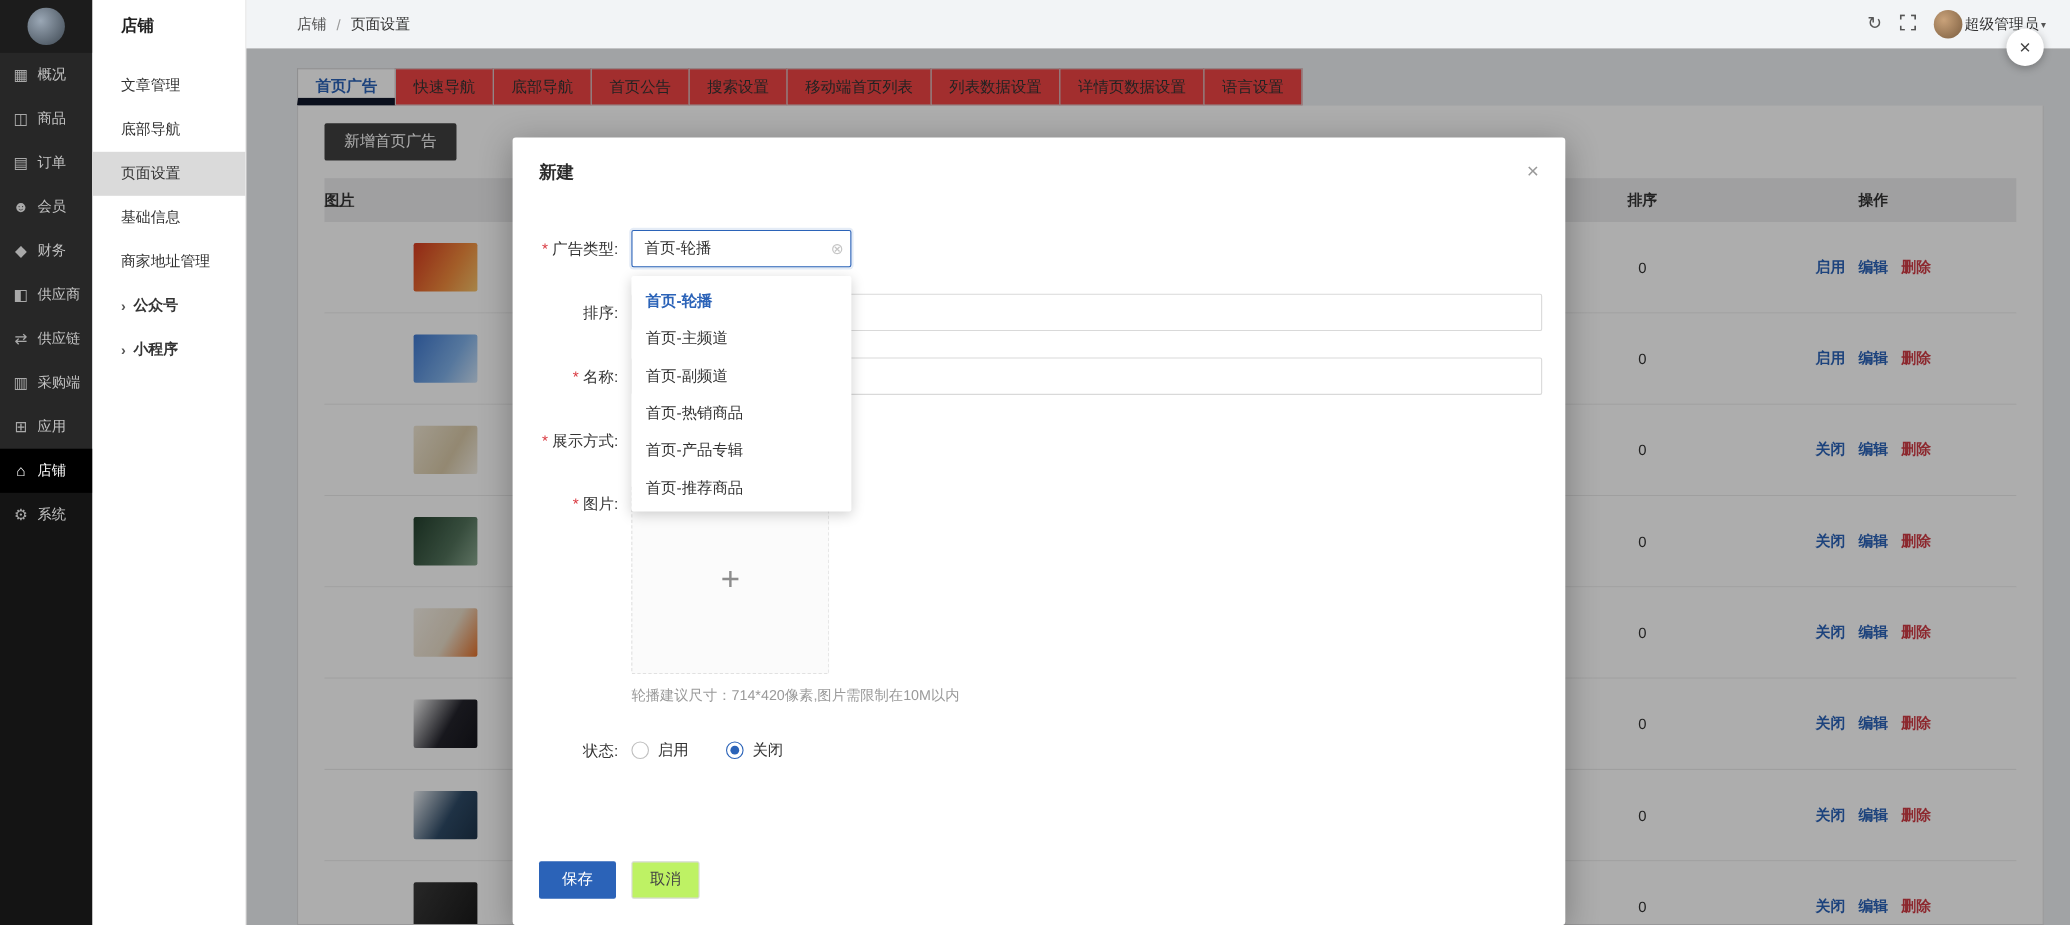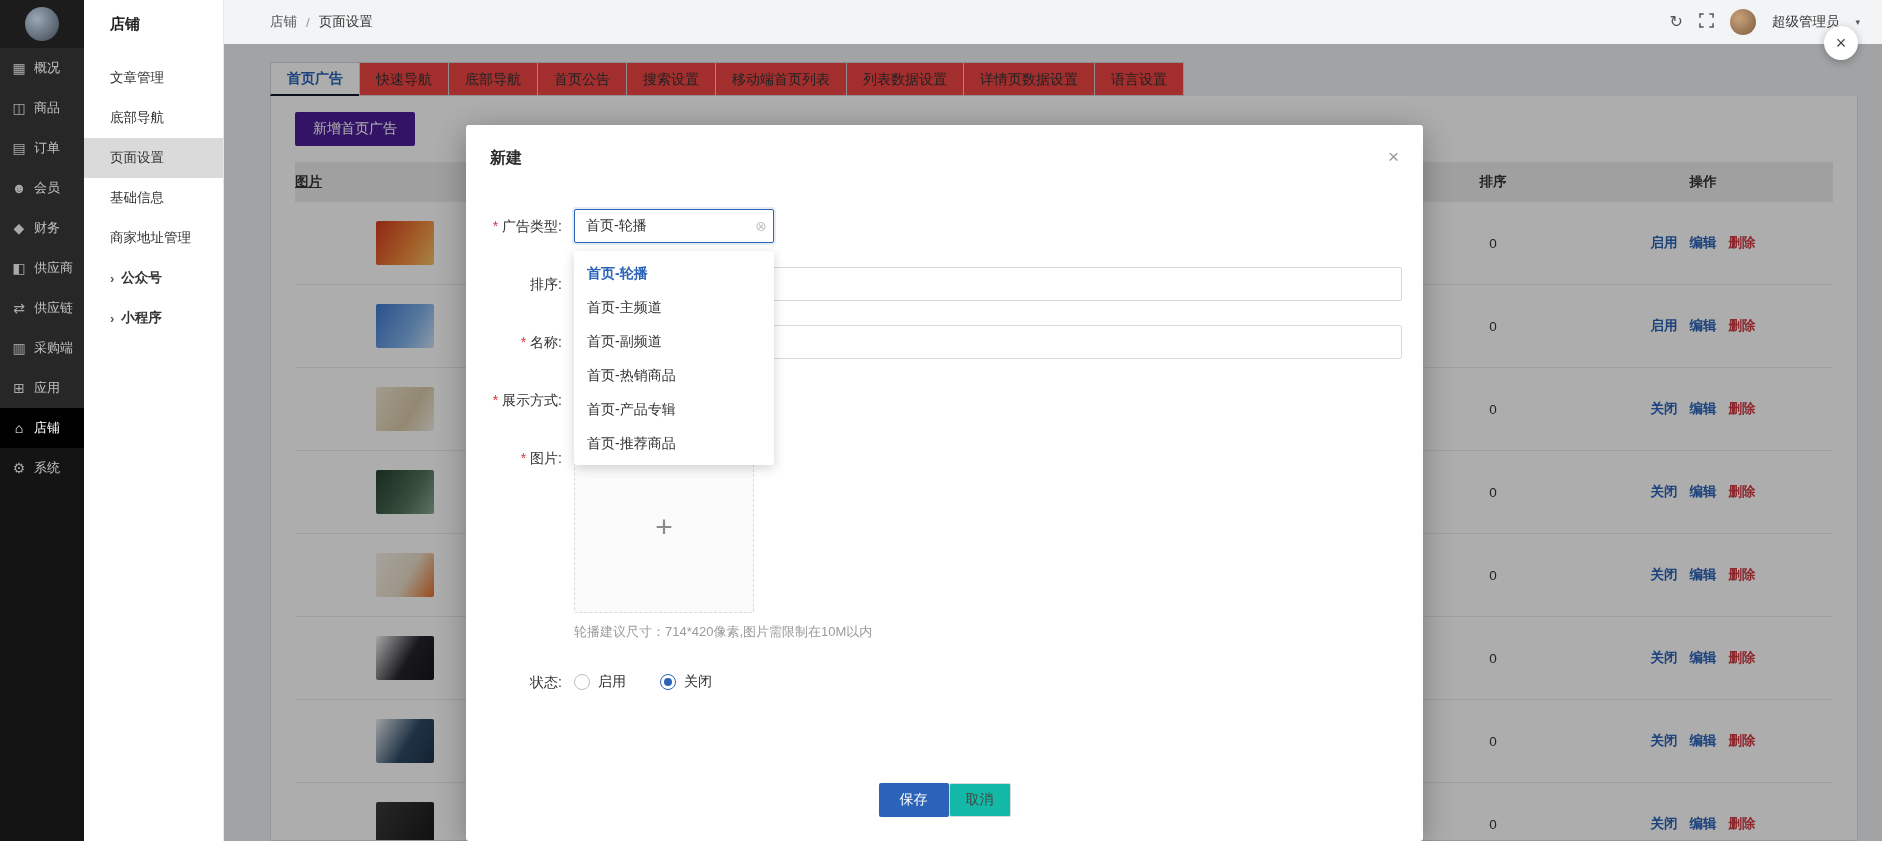--- a/index.html
+++ b/index.html
@@ -28,29 +28,29 @@
   .ssb-item.group { font-weight:700; }
 
   
   .main { flex:1; display:flex; flex-direction:column; min-width:0; position:relative; }
   .topbar { height:44px; flex-shrink:0; display:flex; align-items:center; padding:0 22px 0 46px; background:#f2f4f6; font-size:13.5px; color:#555555; }
   .bc-sep { margin:0 9px; color:#999999; }
   .bc-current { color:#333333; }
   .topbar-right { margin-left:auto; display:flex; align-items:center; gap:16px; }
   .icon-btn { font-size:16px; color:#555555; line-height:1; cursor:default; }
   .tb-avatar { width:26px; height:26px; border-radius:50%; background:radial-gradient(circle at 35% 35%, #c9a27a, #7a5c3e); }
-  .tb-user { display:flex; align-items:center; gap:16px; color:#333333; font-size:13.5px; }
+  .tb-user { display:flex; align-items:center; gap:2px; color:#333333; font-size:13.5px; }
   .caret { font-size:9px; color:#555555; }
 
   .content { flex:1; position:relative; padding:18px 24px 0 46px; display:flex; flex-direction:column; min-height:0; }
   .tabs { display:flex; }
   .tab { height:34px; line-height:32px; padding:0 16px; background:#ef4444; border:1px solid #d4d4d6; margin-right:-1px; font-size:14px; color:#333333; white-space:nowrap; cursor:default; }
-  .tab.active { background:#ffffff; color:#2b63b8; font-weight:700; border-bottom:2px solid #0f172a; line-height:30px; }
+  .tab.active { background:#ffffff; color:#2b63b8; font-weight:700; border-bottom:7px solid #0f172a; line-height:30px; }
   .card { background:#ffffff; flex:1; padding:16px 24px 0; overflow:hidden; border:1px solid #e2e2e4; border-top:none; }
-  .add-btn { height:34px; padding:0 18px; background:#4c1d95; color:#ffffff; border:none; border-radius:2px; font-size:14px; cursor:default; }
+  .add-btn { height:34px; padding:0 18px; background:#404040; color:#ffffff; border:none; border-radius:2px; font-size:14px; cursor:default; }
 
   .table { margin-top:16px; }
   .thead { display:flex; align-items:center; background:#ececee; height:40px; font-size:13.5px; color:#333333; font-weight:700; }
   .col-img { width:220px; text-align:left; flex-shrink:0;text-decoration:underline; }
   .col-mid { flex:1; }
   .col-sort { width:160px; text-align:center; flex-shrink:0; }
   .col-ops { width:260px; text-align:center; flex-shrink:0; }
   .trow { display:flex; align-items:center; height:83px; border-bottom:1px solid #ebebeb; background:#ffffff; font-size:13.5px; color:#333333; }
   .pimg { width:58px; height:44px; border-radius:2px; margin:0 auto; }
   .ops { display:flex; gap:12px; justify-content:center; font-weight:700; }
@@ -76,23 +76,23 @@
   .dd-opt.selected { color:#2b63b8; font-weight:700; }
   .tinput { height:34px; width:828px; border:1px solid #d9d9d9; border-radius:2px; background:#ffffff; font-size:14px; color:#333; padding:0 10px; outline:none; }
   .upload-wrap { }
   .upload { width:180px; height:172px; border:1px dashed #d9d9d9; border-radius:2px; background:#fbfbfb; display:flex; align-items:center; justify-content:center; font-size:30px; color:#8c8c8c; cursor:default; }
   .hint { margin-top:10px; font-size:13px; color:#9a9a9a; }
   .radio-group { display:flex; align-items:center; gap:34px; height:34px; }
   .radio-item { display:flex; align-items:center; gap:8px; font-size:14px; color:#333333; cursor:default; }
   .rdot { width:16px; height:16px; border:1px solid #bfbfbf; border-radius:50%; background:#ffffff; position:relative; flex-shrink:0; }
   .rdot.checked { border-color:#2b63b8; }
   .rdot.checked::after { content:""; position:absolute; inset:3px; border-radius:50%; background:#2b63b8; }
-  .modal-footer { padding:0 24px 24px; display:flex; justify-content:center; align-items:center; gap:0; }
+  .modal-footer { padding:0 24px 24px; display:flex; justify-content:flex-start; align-items:center; gap:14px; }
   .btn-save { height:34px; padding:0 21px; background:#2b63b8; color:#ffffff; border:none; border-radius:2px; font-size:14px; cursor:default; }
-  .btn-cancel { height:34px; padding:0 16px; background:#14b8a6; color:#444444; border:1px solid #d9d9d9; border-radius:2px; font-size:14px; cursor:default; }
+  .btn-cancel { height:34px; padding:0 16px; background:#bef264; color:#444444; border:1px solid #d9d9d9; border-radius:2px; font-size:14px; cursor:default; }
 
   .float-close { position:absolute; top:26px; right:24px; width:34px; height:34px; border-radius:50%; background:#ffffff; box-shadow:0 2px 8px rgba(0,0,0,0.28); display:flex; align-items:center; justify-content:center; font-size:18px; color:#444444; z-index:20; cursor:default; }
 </style>
 </head>
 <body>
 
 <div class="app">
 
   <aside class="psb">
     <div class="psb-avatar-wrap">

